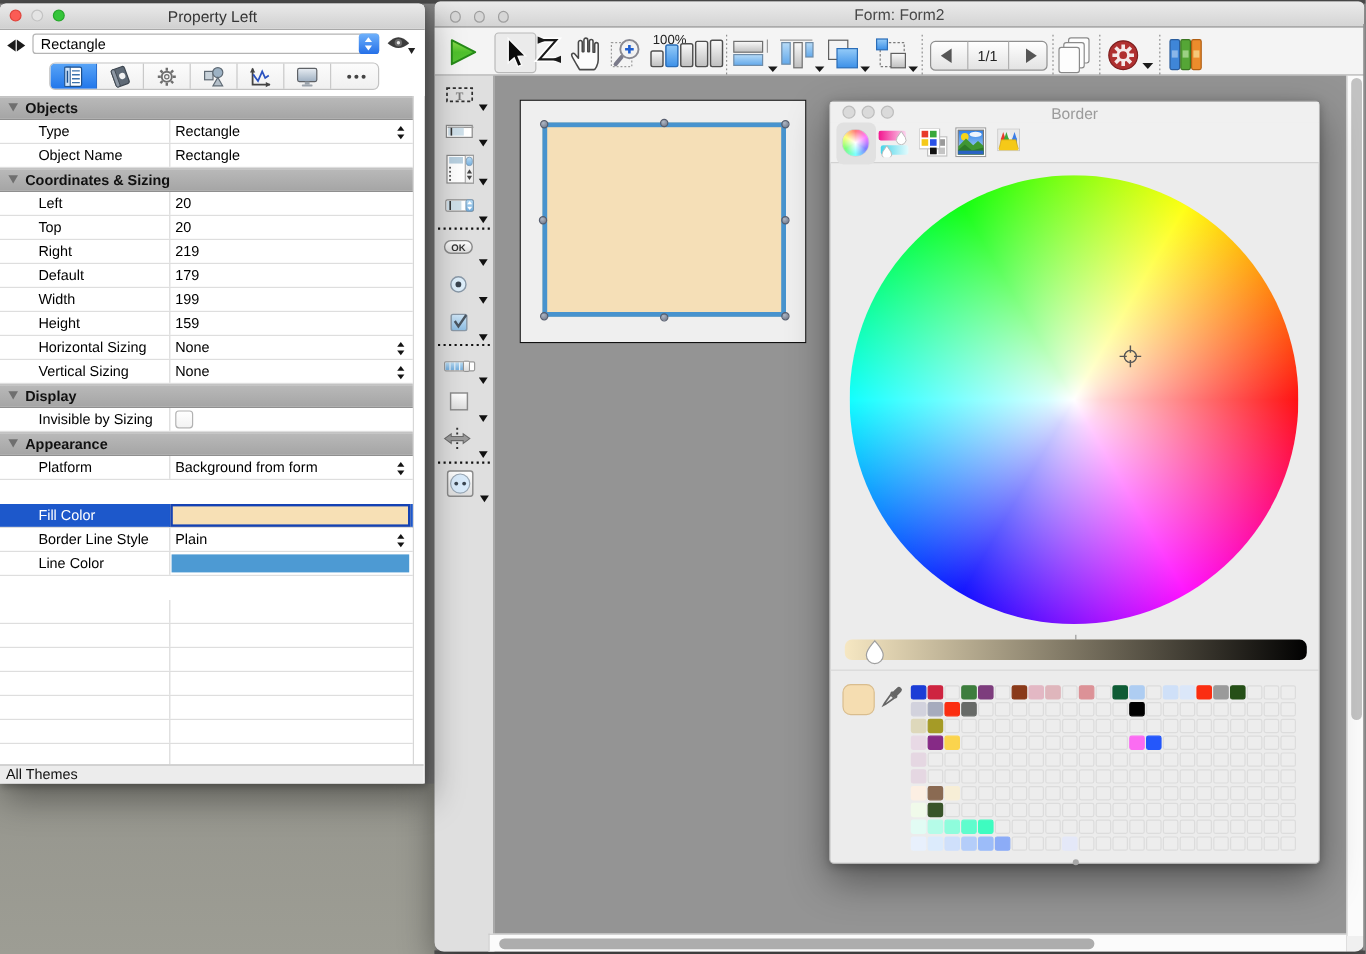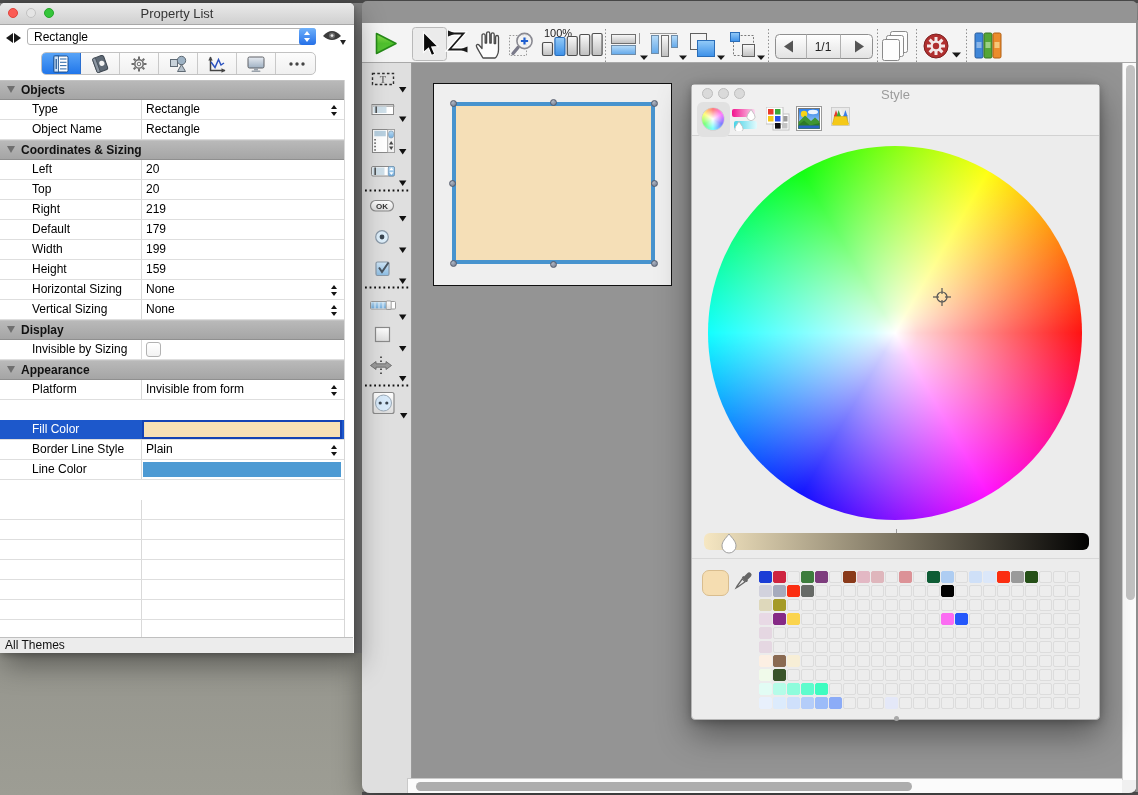--- a/index.html
+++ b/index.html
@@ -114,20 +114,26 @@
       border:2px solid #1442b4;box-sizing:border-box;}
   .linesw{position:absolute;left:143px;top:2px;width:198px;height:15px;background:#4d9ad3;}
 </style>
 </head>
 <body>
   <div class="abs" id="desk-top"></div>
   <div class="abs" id="desk-bl"></div>
   <div class="abs" id="desk-bottom"></div>
 
   <div class="abs" id="formwin">
+    <div class="abs" id="form-title">
+      <div class="tl" style="left:12.5px"></div>
+      <div class="tl" style="left:32.5px"></div>
+      <div class="tl" style="left:52.5px"></div>
+      <div class="t">Form: Form2</div>
+    </div>
     <div class="abs" id="form-toolbar">
     <svg width="776" height="40" viewBox="0 0 776 40" style="position:absolute;top:3px;left:0">
       <defs>
         <linearGradient id="g-play" x1="0" y1="0" x2="0" y2="1">
             <stop offset="0" stop-color="#8fe04e"></stop>
             <stop offset="0.5" stop-color="#4fc02d"></stop>
             <stop offset="1" stop-color="#57c436"></stop>
           </linearGradient>
         <linearGradient id="g-btn" x1="0" y1="0" x2="0" y2="1">
             <stop offset="0" stop-color="#f2f2f2"></stop>
@@ -340,21 +346,21 @@
       <div class="thumb"></div>
     </div>
   </div>
   <div class="abs" id="desk-right"></div>
 
   <div class="abs" id="colwin">
     <div class="abs" id="col-title">
       <div class="tl" style="left:10px"></div>
       <div class="tl" style="left:26px"></div>
       <div class="tl" style="left:42px"></div>
-      <div class="t">Style</div>
+      <div class="t">Border</div>
     </div>
     <div class="abs" id="col-toolbar">
       <div class="abs" id="ct-sel"></div>
       <div class="abs" id="ct-wheel"></div>
       <svg class="abs" style="left:40px;top:5px" width="26" height="24" viewBox="0 0 26 24">
         <defs>
           <linearGradient id="ct-pink" x1="0" y1="0" x2="1" y2="0">
             <stop offset="0" stop-color="#f2148e"></stop>
             <stop offset="1" stop-color="#fbd7ef"></stop>
           </linearGradient>
@@ -667,21 +673,21 @@
       <i class="grid-cell" style="left:375.0px;top:611.5px;"></i>
     </div>
     <div class="abs" id="rsz"></div>
   </div>
 
   <div class="abs" id="plwin">
     <div class="abs" id="pl-title">
       <div class="tl" style="left:7.5px;background:#fb5c55;border:1px solid #e0443c;"></div>
       <div class="tl" style="left:25.5px;background:#e4e4e4;border:1px solid #c2c2c2;"></div>
       <div class="tl" style="left:43.5px;background:#35c53a;border:1px solid #25a72a;"></div>
-      <div class="t">Property List</div>
+      <div class="t">Property Left</div>
     </div>
     <div class="abs" id="pl-nav">
       <span class="navarr" style="left:6px;border-width:5px 7px 5px 0;border-color:transparent #1a1a1a transparent transparent;"></span>
       <span class="navarr" style="left:14px;border-width:5px 0 5px 7px;border-color:transparent transparent transparent #1a1a1a;"></span>
       <div id="pl-combo">
         <span id="pl-combo-t">Rectangle</span>
         <span id="pl-combo-btn">
           <i class="cup"></i>
           <i class="cdn"></i>
         </span>
@@ -819,21 +825,21 @@
       <div class="sechdr" style="top:240px"><span class="tri"></span>Display</div>
       <div class="prow" style="top:260px">
         <span class="lbl">Invisible by Sizing</span>
         <span class="cdiv"></span>
         <span class="chk"></span>
       </div>
       <div class="sechdr" style="top:280px"><span class="tri"></span>Appearance</div>
       <div class="prow" style="top:300px">
         <span class="lbl">Platform</span>
         <span class="cdiv"></span>
-        <span class="val">Invisible from form</span>
+        <span class="val">Background from form</span>
         <span class="stepper"></span>
       </div>
       <div class="prow sel" style="top:340px">
         <span class="lbl">Fill Color</span>
         <span class="cdiv"></span>
         <span class="fillsw"></span>
       </div>
       <div class="prow" style="top:380px">
         <span class="lbl">Line Color</span>
         <span class="cdiv"></span>

